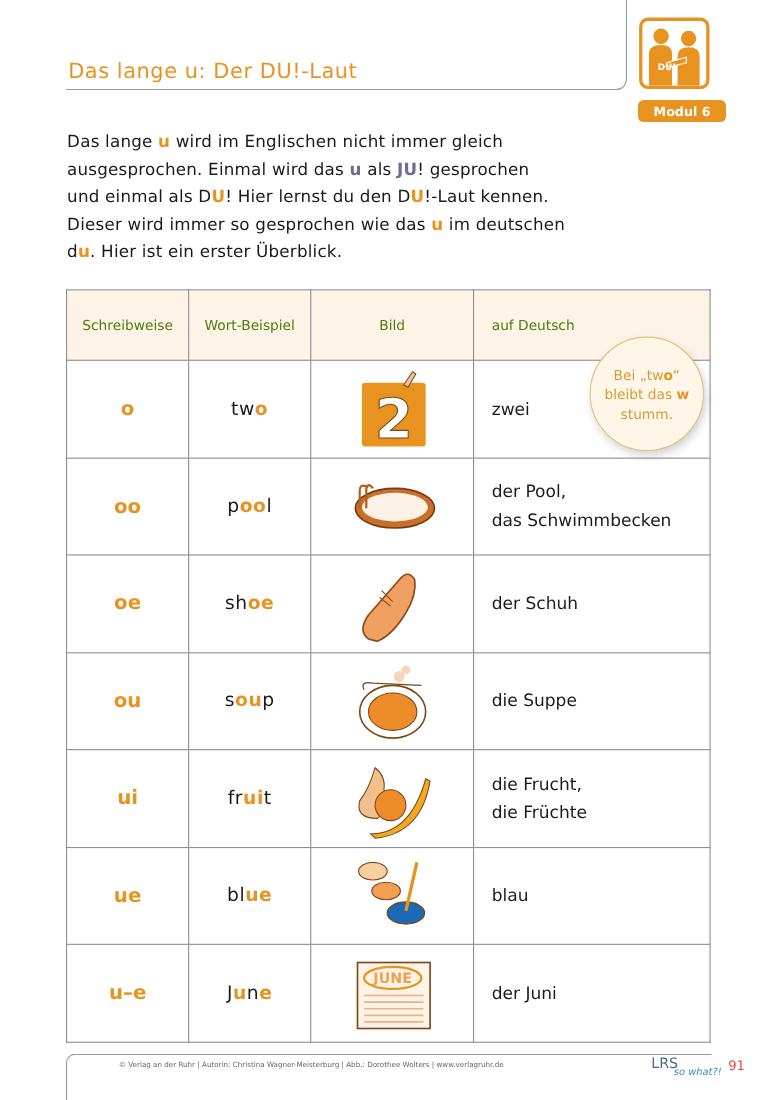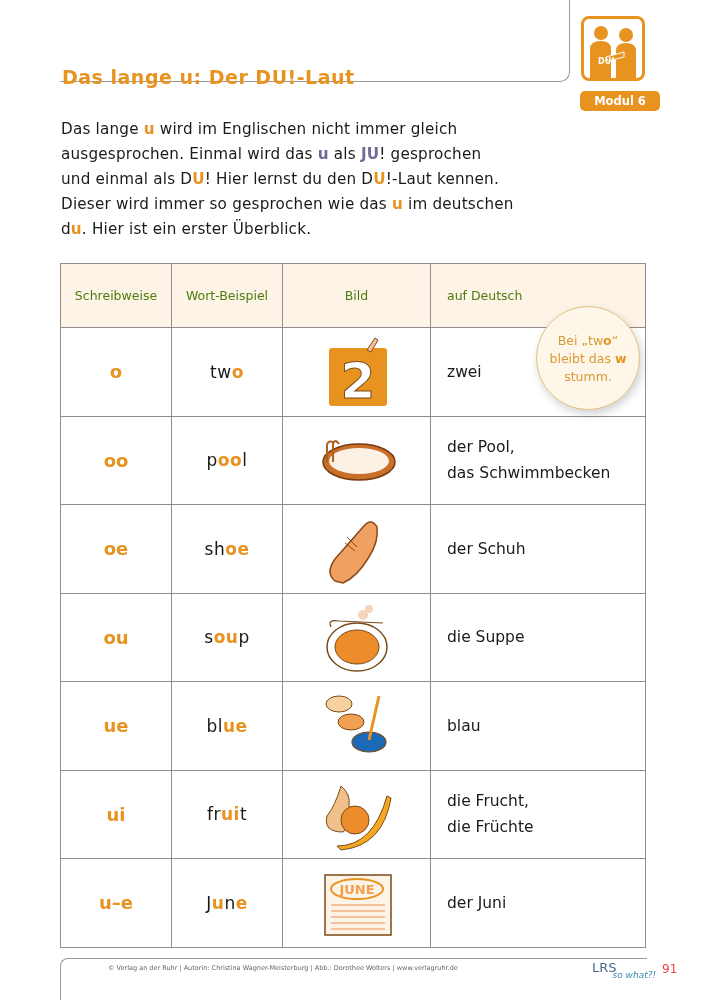--- a/index.html
+++ b/index.html
@@ -6,22 +6,22 @@
   html, body { width: 707px; height: 1000px; background: #ffffff; overflow: hidden; }
   body { position: relative; font-family: "DejaVu Sans", sans-serif; color: #1a1a1a; }
 
   .title-frame {
     position: absolute; left: 60px; top: -10px; width: 510px; height: 92px;
     border-right: 1.5px solid #9a9a9a; border-bottom: 1.5px solid #9a9a9a;
     border-bottom-right-radius: 10px;
   }
   .page-title {
     position: absolute; left: 62px; top: 54px;
-    font-family: "DejaVu Sans", sans-serif; font-weight: bold; font-size: 19px;
-    color: #e8931f; letter-spacing: 0.5px; margin-top: 12px;
+    font-family: "DejaVu Sans", sans-serif; font-weight: normal; font-size: 19px;
+    color: #e8931f; letter-spacing: 0.5px;
   }
   .module-icon {
     position: absolute; left: 581px; top: 16px; width: 64px; height: 65px;
     border: 3px solid #e8931f; border-radius: 8px; background: #fff;
   }
   .module-badge {
     position: absolute; left: 580px; top: 91px; width: 80px; height: 20px;
     background: #e8931f; border-radius: 5px; color: #fff;
     font-size: 11.5px; font-weight: bold; text-align: center; line-height: 20px;
   }
@@ -157,46 +157,46 @@
           <circle cx="52" cy="10" r="4" fill="#f5d5bd"></circle>
             <circle cx="46" cy="16" r="5" fill="#f5d5bd"></circle>
           <ellipse cx="40" cy="48" rx="30" ry="24" fill="#fff" stroke="#7a4a1a" stroke-width="1.5"></ellipse>
           <ellipse cx="40" cy="48" rx="22" ry="17" fill="#ec8c2a" stroke="#7a4a1a" stroke-width="1"></ellipse>
           <path d="M14 28 Q10 20 22 22 L66 24" stroke="#7a4a1a" stroke-width="1.2" fill="none"></path>
         </svg>
       </td>
       <td class="de"><span>die Suppe</span></td>
     </tr>
     <tr>
+      <td class="spell">ui</td>
+      <td class="word"><span>fr</span><span class="o">ui</span><span>t</span></td>
+      <td>
+        <svg class="pic" viewBox="0 0 80 76">
+          <path d="M24 10 Q34 18 32 30 Q42 46 26 56 Q6 56 10 40 Q18 30 24 10 Z" fill="#f2c08a" stroke="#7a4a1a" stroke-width="1"></path>
+          <circle cx="38" cy="44" r="14" fill="#ec8c2a" stroke="#7a4a1a" stroke-width="1"></circle>
+          <path d="M20 70 Q56 70 70 20 L74 22 Q66 70 24 74 Z" fill="#f2a820" stroke="#7a4a1a" stroke-width="1"></path>
+        </svg>
+      </td>
+      <td class="de">
+          <div>die Frucht,</div>
+          <div>die Früchte</div>
+        </td>
+    </tr>
+    <tr>
       <td class="spell">ue</td>
       <td class="word"><span>bl</span><span class="o">ue</span></td>
       <td>
         <svg class="pic" viewBox="0 0 80 76">
           <ellipse cx="22" cy="16" rx="13" ry="8" fill="#f7cfa0" stroke="#7a4a1a" stroke-width="1"></ellipse>
           <ellipse cx="34" cy="34" rx="13" ry="8" fill="#f0a050" stroke="#7a4a1a" stroke-width="1"></ellipse>
           <ellipse cx="52" cy="54" rx="17" ry="10" fill="#1a6ab8" stroke="#7a4a1a" stroke-width="1.2"></ellipse>
           <path d="M52 52 L62 8" stroke="#e8931f" stroke-width="3"></path>
         </svg>
       </td>
       <td class="de"><span>blau</span></td>
-    </tr>
-    <tr>
-      <td class="spell">ui</td>
-      <td class="word"><span>fr</span><span class="o">ui</span><span>t</span></td>
-      <td>
-        <svg class="pic" viewBox="0 0 80 76">
-          <path d="M24 10 Q34 18 32 30 Q42 46 26 56 Q6 56 10 40 Q18 30 24 10 Z" fill="#f2c08a" stroke="#7a4a1a" stroke-width="1"></path>
-          <circle cx="38" cy="44" r="14" fill="#ec8c2a" stroke="#7a4a1a" stroke-width="1"></circle>
-          <path d="M20 70 Q56 70 70 20 L74 22 Q66 70 24 74 Z" fill="#f2a820" stroke="#7a4a1a" stroke-width="1"></path>
-        </svg>
-      </td>
-      <td class="de">
-          <div>die Frucht,</div>
-          <div>die Früchte</div>
-        </td>
     </tr>
     <tr>
       <td class="spell">u–e</td>
       <td class="word"><span>J</span><span class="o">u</span><span>n</span><span class="o">e</span></td>
       <td>
         <svg class="pic" viewBox="0 0 80 76">
           <rect x="8" y="10" width="66" height="60" fill="#fdf3e6" stroke="#7a4a1a" stroke-width="1.5"></rect>
           <ellipse cx="40" cy="24" rx="26" ry="10" fill="none" stroke="#e8931f" stroke-width="2"></ellipse>
           <text x="40" y="29" text-anchor="middle" font-size="13" font-weight="bold" fill="#f0a050" font-family="DejaVu Sans, sans-serif">JUNE</text>
           <path d="M14 40 H68 M14 46 H68 M14 52 H68 M14 58 H68 M14 64 H68" stroke="#f0b080" stroke-width="1.5"></path>

